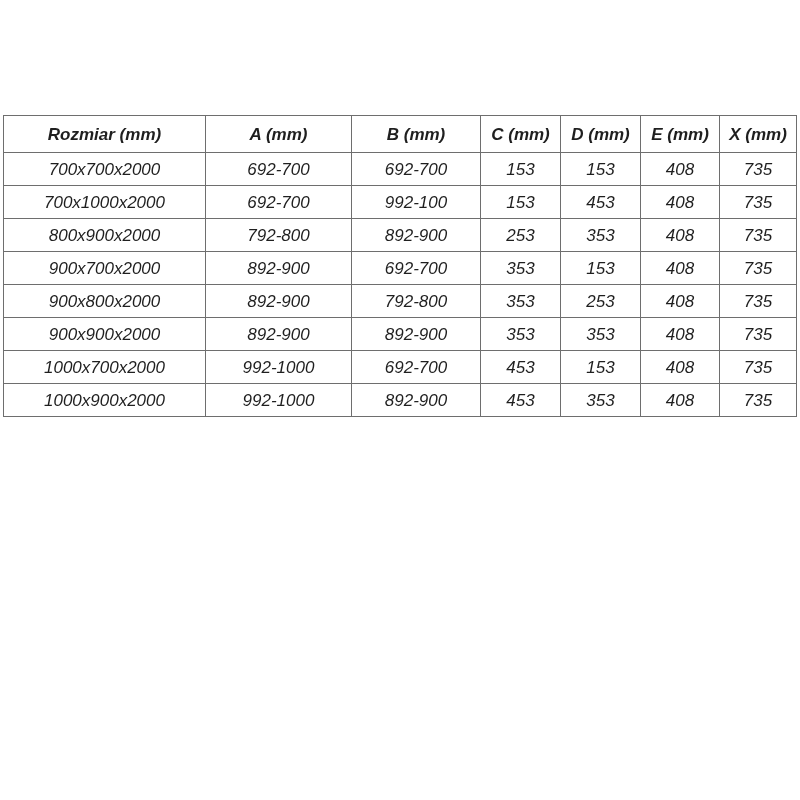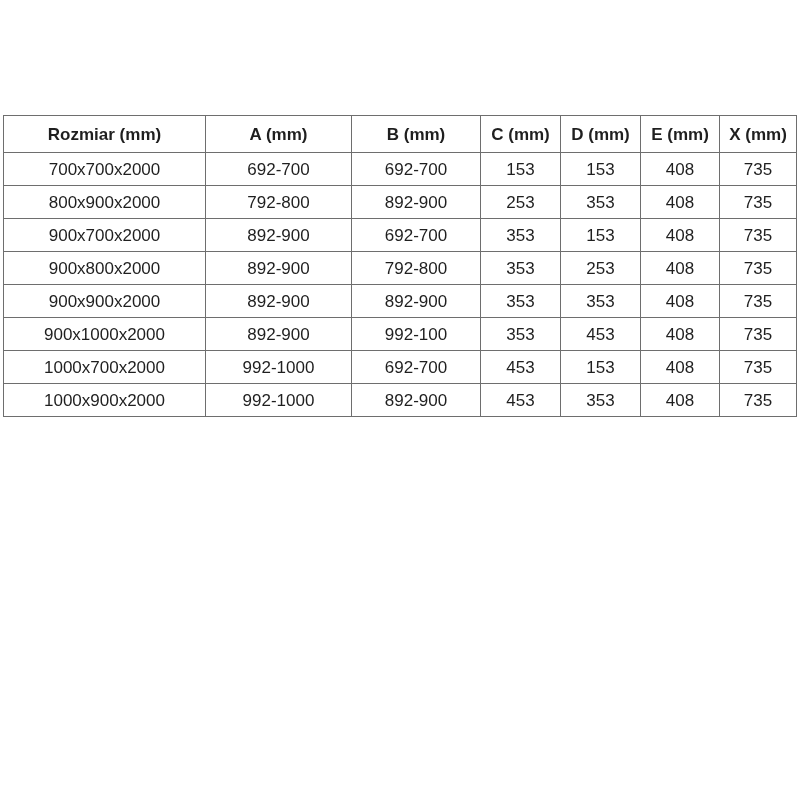--- a/index.html
+++ b/index.html
@@ -14,20 +14,21 @@
     position: relative;
     overflow: hidden;
   }
   table.spec-table {
     position: absolute;
     left: 3px;
     top: 115px;
     border-collapse: collapse;
     table-layout: fixed;
     background: var(--bg, #ffffff);
+    font-style: italic;
   }
   table.spec-table th,
   table.spec-table td {
     border: 1px solid var(--border-color, #6e6e6e);
     text-align: center;
     vertical-align: middle;
     color: var(--text-color, #1f1f1f);
     font-size: 17px;
     line-height: 1;
     padding: 0;
@@ -71,20 +72,29 @@
       <tr>
         <td>700x700x2000</td>
         <td>692-700</td>
         <td>692-700</td>
         <td>153</td>
         <td>153</td>
         <td>408</td>
         <td>735</td>
       </tr>
       <tr>
+        <td>700x1000x2000</td>
+        <td>692-700</td>
+        <td>992-100</td>
+        <td>153</td>
+        <td>453</td>
+        <td>408</td>
+        <td>735</td>
+      </tr>
+      <tr>
         <td>800x900x2000</td>
         <td>792-800</td>
         <td>892-900</td>
         <td>253</td>
         <td>353</td>
         <td>408</td>
         <td>735</td>
       </tr>
       <tr>
         <td>900x700x2000</td>
@@ -107,29 +117,20 @@
       <tr>
         <td>900x900x2000</td>
         <td>892-900</td>
         <td>892-900</td>
         <td>353</td>
         <td>353</td>
         <td>408</td>
         <td>735</td>
       </tr>
       <tr>
-        <td>900x1000x2000</td>
-        <td>892-900</td>
-        <td>992-100</td>
-        <td>353</td>
-        <td>453</td>
-        <td>408</td>
-        <td>735</td>
-      </tr>
-      <tr>
         <td>1000x700x2000</td>
         <td>992-1000</td>
         <td>692-700</td>
         <td>453</td>
         <td>153</td>
         <td>408</td>
         <td>735</td>
       </tr>
       <tr>
         <td>1000x900x2000</td>

